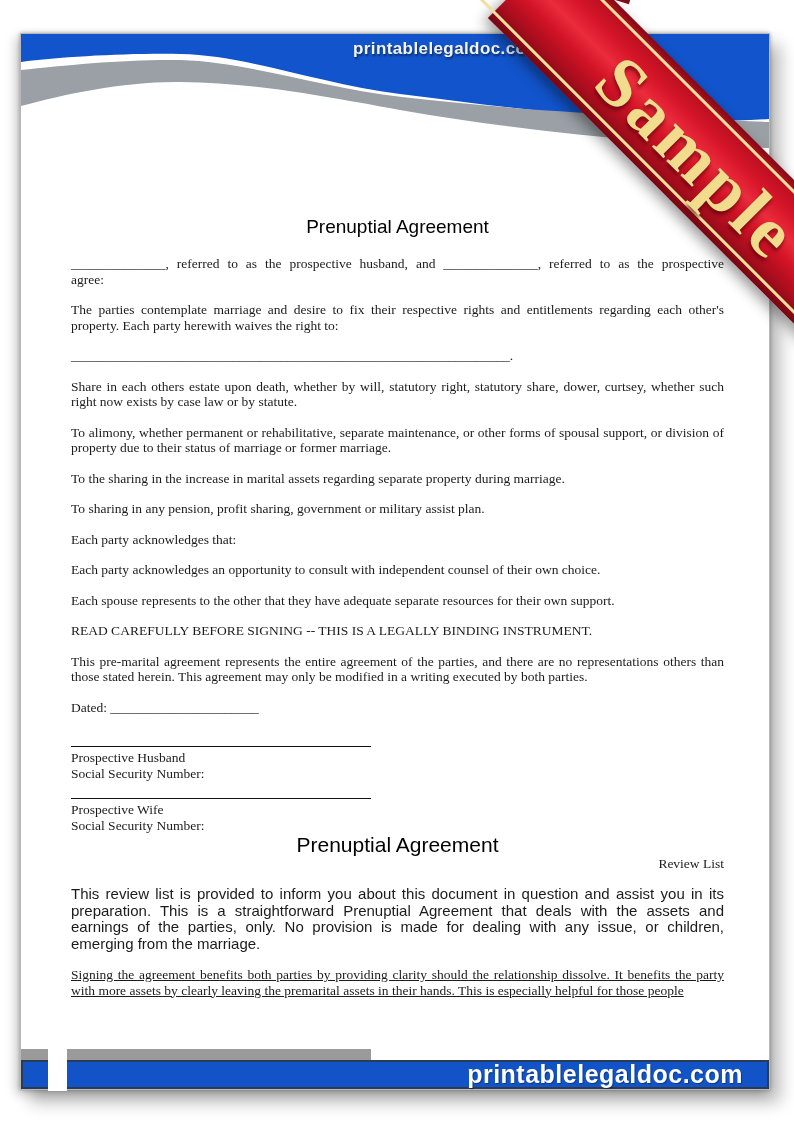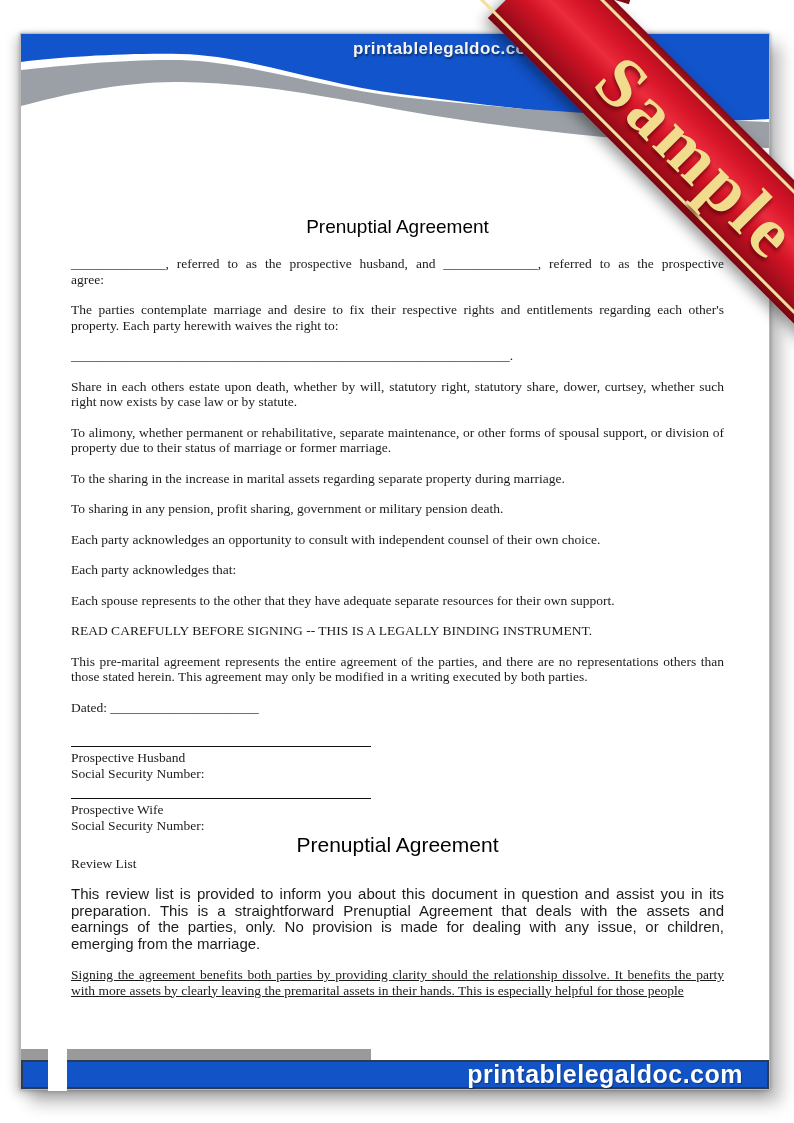--- a/index.html
+++ b/index.html
@@ -47,21 +47,21 @@
   .caps{margin:15px 0;}
   .caps div{white-space:nowrap;font-size:12.9px;line-height:16px;letter-spacing:-0.1px;}
   .dated{margin:15px 0 0 0;text-align:left;}
   .sigblock1{margin-top:22px;}
   .sigblock2{margin-top:8px;}
   .sig-rule{width:300px;border-bottom:1.4px solid #111;height:10px;margin-bottom:3px;}
   .sig-name,.sig-ssn{line-height:15.5px;}
 
   .review-title{font-family:"Liberation Sans",sans-serif;font-size:21px;line-height:23px;
                 text-align:center;color:#000;margin:0;}
-  .review-sub{font-size:13.5px;line-height:15px;text-align:left;margin:0 0 8px 0;}
+  .review-sub{font-size:13.5px;line-height:15px;text-align:right;margin:0 0 8px 0;}
   .sans-para{font-family:"Liberation Sans",sans-serif;font-size:15px;line-height:16.5px;
              text-align:justify;margin:8px 0 0 0;}
   .serif-para{margin:14px 0 0 0;text-align:justify;text-decoration:underline;}
 
   
   .page-footer{position:absolute;left:0;right:0;bottom:0;height:40px;}
   .f-gray{position:absolute;left:0;top:0;width:350px;height:11px;background:#9a9a9a;}
   .f-blue{position:absolute;left:0;top:11px;right:0;height:29px;background:#1254c8;
           border:2px solid #2a3b55;display:flex;align-items:center;justify-content:flex-end;
           padding-right:24px;}
@@ -92,23 +92,23 @@
         <div>agree:</div>
       </div>
 
       <p>The parties contemplate marriage and desire to fix their respective rights and entitlements regarding each other's property. Each party herewith waives the right to:</p>
       <p>_________________________________________________________________.</p>
       <p>Share in each others estate upon death, whether by will, statutory right, statutory share, dower, curtsey, whether such right now exists by case law or by statute.</p>
       <p>To alimony, whether permanent or rehabilitative, separate maintenance, or other forms of spousal support, or division of property due to their status of marriage or former marriage.</p>
 
 
       <p>To the sharing in the increase in marital assets regarding separate property during marriage.</p>
-      <p>To sharing in any pension, profit sharing, government or military pension death.</p>
+      <p>To sharing in any pension, profit sharing, government or military assist plan.</p>
+      <p>Each party acknowledges that:</p>
       <p>Each party acknowledges an opportunity to consult with independent counsel of their own choice.</p>
-      <p>Each party acknowledges that:</p>
       <p>Each spouse represents to the other that they have adequate separate resources for their own support.</p>
       <p>READ CAREFULLY BEFORE SIGNING -- THIS IS A LEGALLY BINDING INSTRUMENT.</p>
       <p>This pre-marital agreement represents the entire agreement of the parties, and there are no representations others than those stated herein. This agreement may only be modified in a writing executed by both parties.</p>
 
       <p class="dated">Dated: ______________________</p>
 
       <div class="sigblock1">
         <div class="sig-rule"></div>
         <div class="sig-name">Prospective Husband</div>
         <div class="sig-ssn">Social Security Number:</div>

